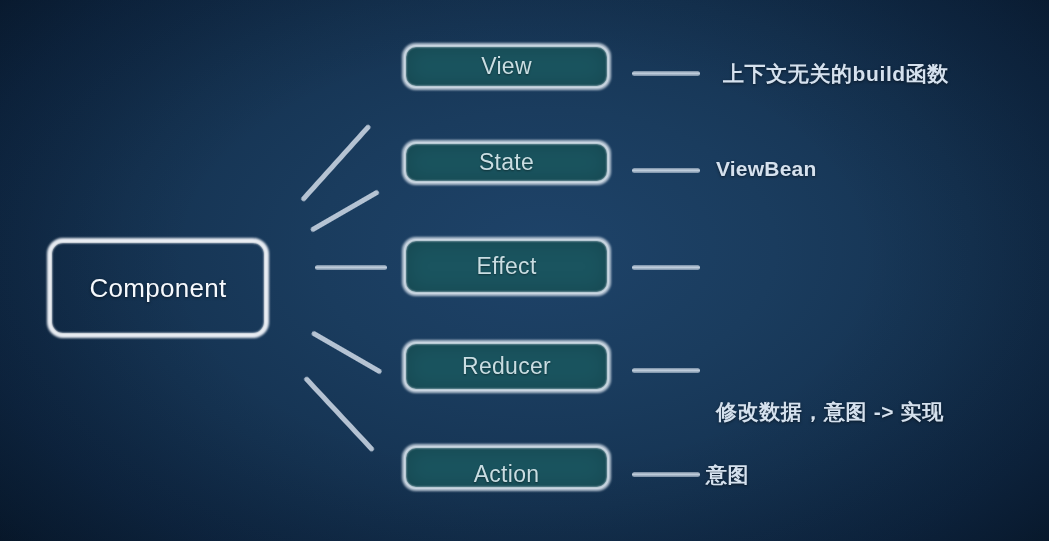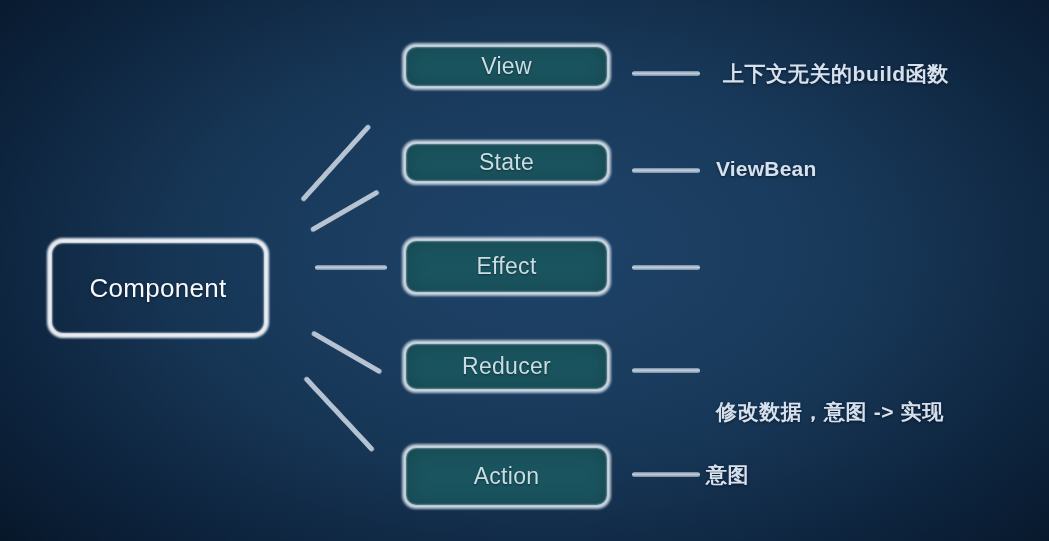--- a/index.html
+++ b/index.html
@@ -176,21 +176,21 @@
   </div>
 
   <div class="node teal" style="left:405px; top:240px; width:203px; height:53px;">
     <span class="label">Effect</span>
   </div>
 
   <div class="node teal" style="left:405px; top:343px; width:203px; height:47px;">
     <span class="label">Reducer</span>
   </div>
 
-  <div class="node teal" style="left:405px; top:447px; width:203px; height:59px;">
+  <div class="node teal" style="left:405px; top:447px; width:203px; height:41px;align-items:flex-end;">
     <span class="label">Action</span>
   </div>
 
   <div class="annotation" style="left:723px; top:60px;">上下文无关的build函数</div>
 
   <div class="annotation latin" style="left:716px; top:157px;">ViewBean</div>
 
 
   <div class="annotation" style="left:716px; top:377px;margin-top:21px;">修改数据，意图 -&gt; 实现</div>
 

